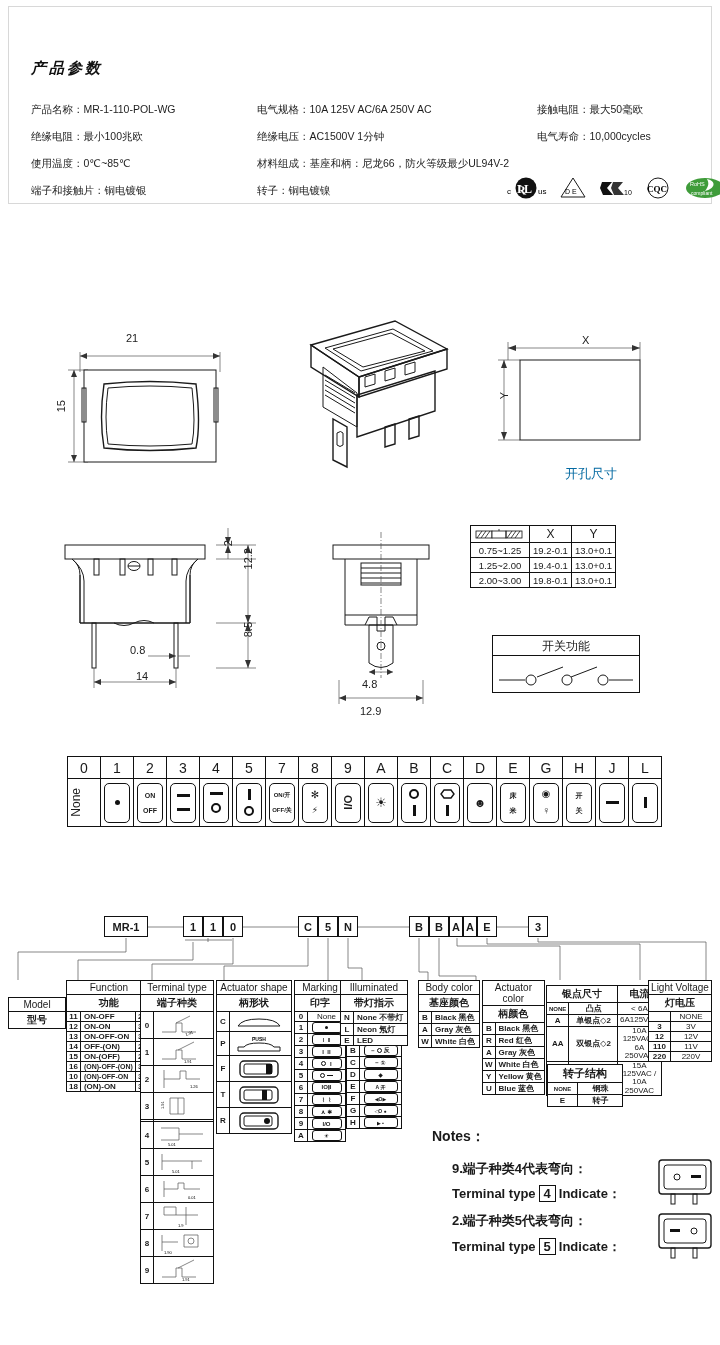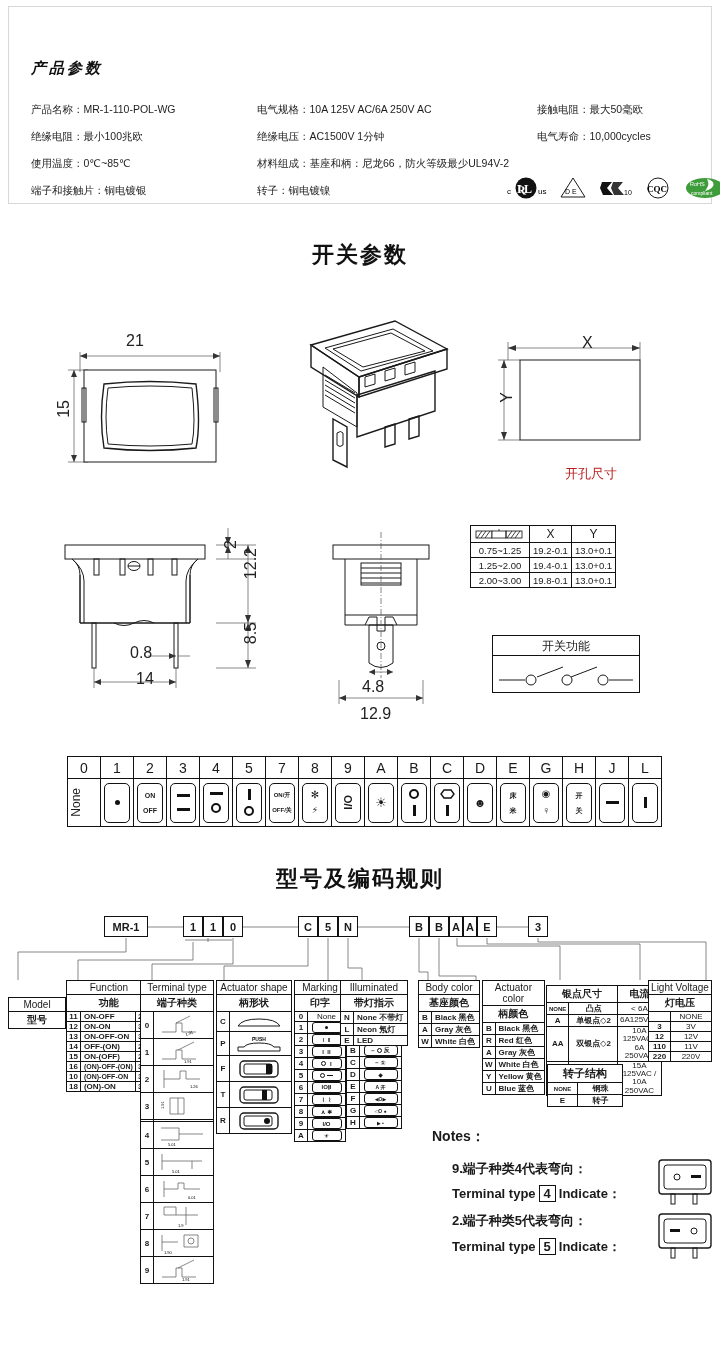--- a/index.html
+++ b/index.html
@@ -45,23 +45,23 @@
 
   
   .sect-title {
     position:absolute; width:720px; text-align:center;
     font-size:22px; font-weight:700; letter-spacing:2px; color:#111;
   }
   #t-switch { top:240px; }
   #t-model  { top:864px; }
 
   
-  .dim-txt { position:absolute; font-size:16px; color:#222; font-family:"Liberation Sans",sans-serif; }
+  .dim-txt { position:absolute; font-size:11px; color:#222; font-family:"Liberation Sans",sans-serif; }
   .dim-txt.vert { writing-mode:vertical-rl; transform:rotate(180deg); }
-  .cap { position:absolute; font-size:13px; color:#b91c1c; }
+  .cap { position:absolute; font-size:13px; color:#0369a1; }
 
   svg { display:block; overflow:visible; }
   .ln  { stroke:#1a1a1a; fill:none; stroke-width:1; }
   .ln2 { stroke:#1a1a1a; fill:none; stroke-width:1.4; }
   .thin{ stroke:#555; fill:none; stroke-width:0.7; }
   .wh  { fill:#fff; stroke:#1a1a1a; stroke-width:1; }
   .dash{ stroke:#555; fill:none; stroke-width:0.7; stroke-dasharray:6 2 1 2; }
 
   
   .xytab { position:absolute; left:470px; top:525px; border-collapse:collapse; font-size:9.5px; }
@@ -175,21 +175,20 @@
         <svg width="40" height="26" viewBox="0 0 40 26">
           <ellipse cx="20" cy="13" rx="19" ry="10" fill="#3f9c3a"></ellipse>
           <path d="M22 4 C32 6 30 14 20 16 C24 11 24 8 22 4 Z" fill="#fff"></path>
           <text x="5" y="11" font-size="5.5" fill="#fff" font-family="Liberation Sans">RoHS</text>
           <text x="6" y="20" font-size="5" fill="#fff" font-family="Liberation Sans">compliant</text>
         </svg>
       </div>
     </div>
   </div>
 
-  <div class="sect-title" id="t-switch">开关参数</div>
 
   <svg style="position:absolute;left:60px;top:330px;" width="190" height="140">
     <line class="thin" x1="20" y1="22" x2="20" y2="42"></line>
     <line class="thin" x1="160" y1="22" x2="160" y2="42"></line>
     <line class="thin" x1="20" y1="26" x2="160" y2="26"></line>
     <path d="M20 26 l7 -3 v6 z" fill="#333"></path>
       <path d="M160 26 l-7 -3 v6 z" fill="#333"></path>
     <line class="thin" x1="8" y1="40" x2="28" y2="40"></line>
     <line class="thin" x1="8" y1="132" x2="28" y2="132"></line>
     <line class="thin" x1="14" y1="40" x2="14" y2="132"></line>
@@ -484,21 +483,20 @@
       </td>
       <td class="cell">
         <div class="rock">
               <div class="vbar"></div>
             </div>
       </td>
     </tr>
   </tbody>
     </table>
 
-  <div class="sect-title" id="t-model">型号及编码规则</div>
 
   <div class="codes">
     <div class="cbox" style="left:104px;width:44px;">MR-1</div>
     <div class="cbox" style="left:183px;width:20px;">1</div>
     <div class="cbox" style="left:203px;width:20px;">1</div>
     <div class="cbox" style="left:223px;width:20px;">0</div>
     <div class="cbox" style="left:298px;width:20px;">C</div>
     <div class="cbox" style="left:318px;width:20px;">5</div>
     <div class="cbox" style="left:338px;width:20px;">N</div>
     <div class="cbox" style="left:409px;width:20px;">B</div>

